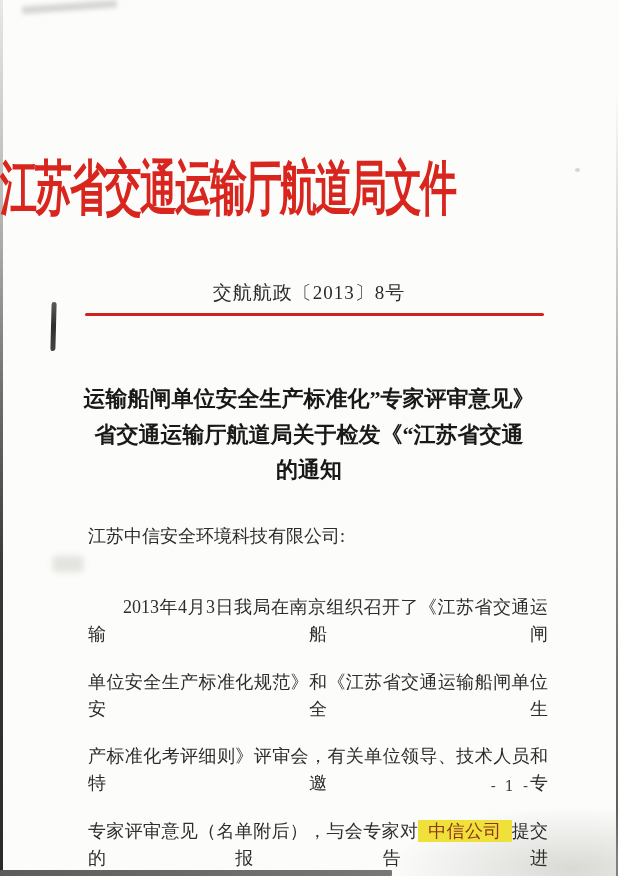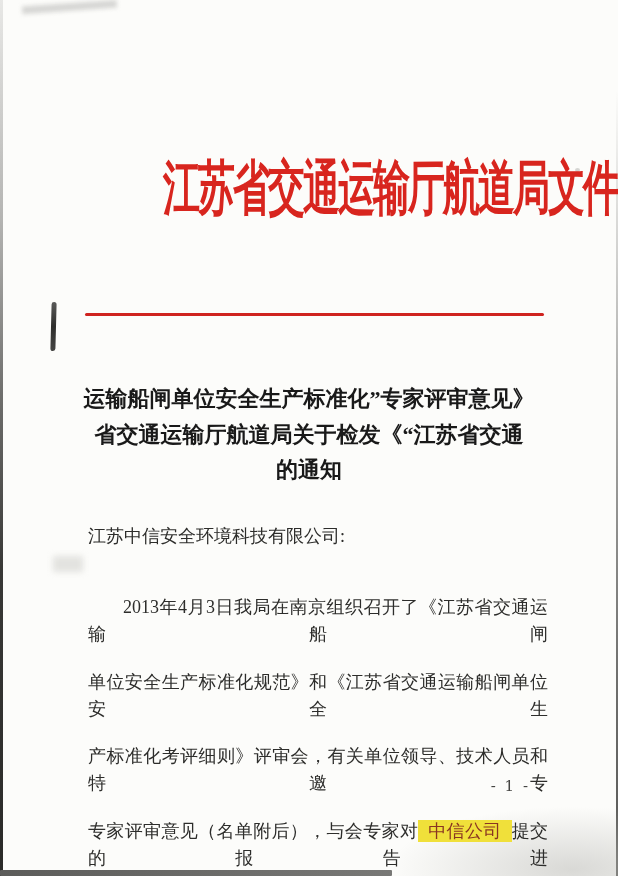--- a/index.html
+++ b/index.html
@@ -19,21 +19,21 @@
     background:radial-gradient(ellipse at 80% 90%,rgba(188,188,184,.55),rgba(188,188,184,0) 70%);}
   .smudge-topleft{position:absolute;left:22px;top:3px;width:95px;height:8px;
     background:rgba(170,170,168,.45);transform:rotate(-4deg);filter:blur(2px);}
   .smudge-margin{position:absolute;left:53px;top:556px;width:30px;height:16px;
     background:rgba(180,180,176,.35);filter:blur(3px);}
   .speck{position:absolute;right:38px;top:168px;width:5px;height:4px;border-radius:50%;
     background:rgba(140,140,138,.35);}
   .staple{position:absolute;left:51px;top:302px;width:5px;height:49px;border-radius:3px;
     background:linear-gradient(to bottom,#5a5a58,#2e2e2c 50%,#454543);transform:rotate(1.5deg);}
   
-  .masthead{position:absolute;top:149px;left:0;right:0;text-align:right;}
+  .masthead{position:absolute;top:149px;left:0;right:0;text-align:left;}
   .masthead span{display:inline-block;font-size:37px;font-weight:bold;color:#d8251e;
     letter-spacing:-2px;transform:scaleY(1.6);transform-origin:50% 0;white-space:nowrap;}
   
   .docno{position:absolute;top:280px;left:0;right:0;text-align:center;
     font-size:19px;color:#2a2a2a;letter-spacing:1px;}
   
   .red-rule{position:absolute;top:313px;left:85px;width:459px;height:3px;
     background:#cf231f;border-radius:2px;}
   
   .title{position:absolute;top:381px;left:60px;right:60px;text-align:center;
@@ -61,20 +61,21 @@
   <div class="bottom-right-wash"></div>
   <div class="smudge-topleft"></div>
   <div class="smudge-margin"></div>
   <div class="speck"></div>
   <div class="staple"></div>
 
   <div class="masthead">
     <span>江苏省交通运输厅航道局文件</span>
   </div>
 
+  <div class="docno">交航航政〔2013〕8号</div>
 
   <div class="red-rule"></div>
 
   <div class="title">
     <div>运输船闸单位安全生产标准化”专家评审意见》</div>
     <div>省交通运输厅航道局关于检发《“江苏省交通</div>
     <div>的通知</div>
   </div>
 
   <div class="body-text">

